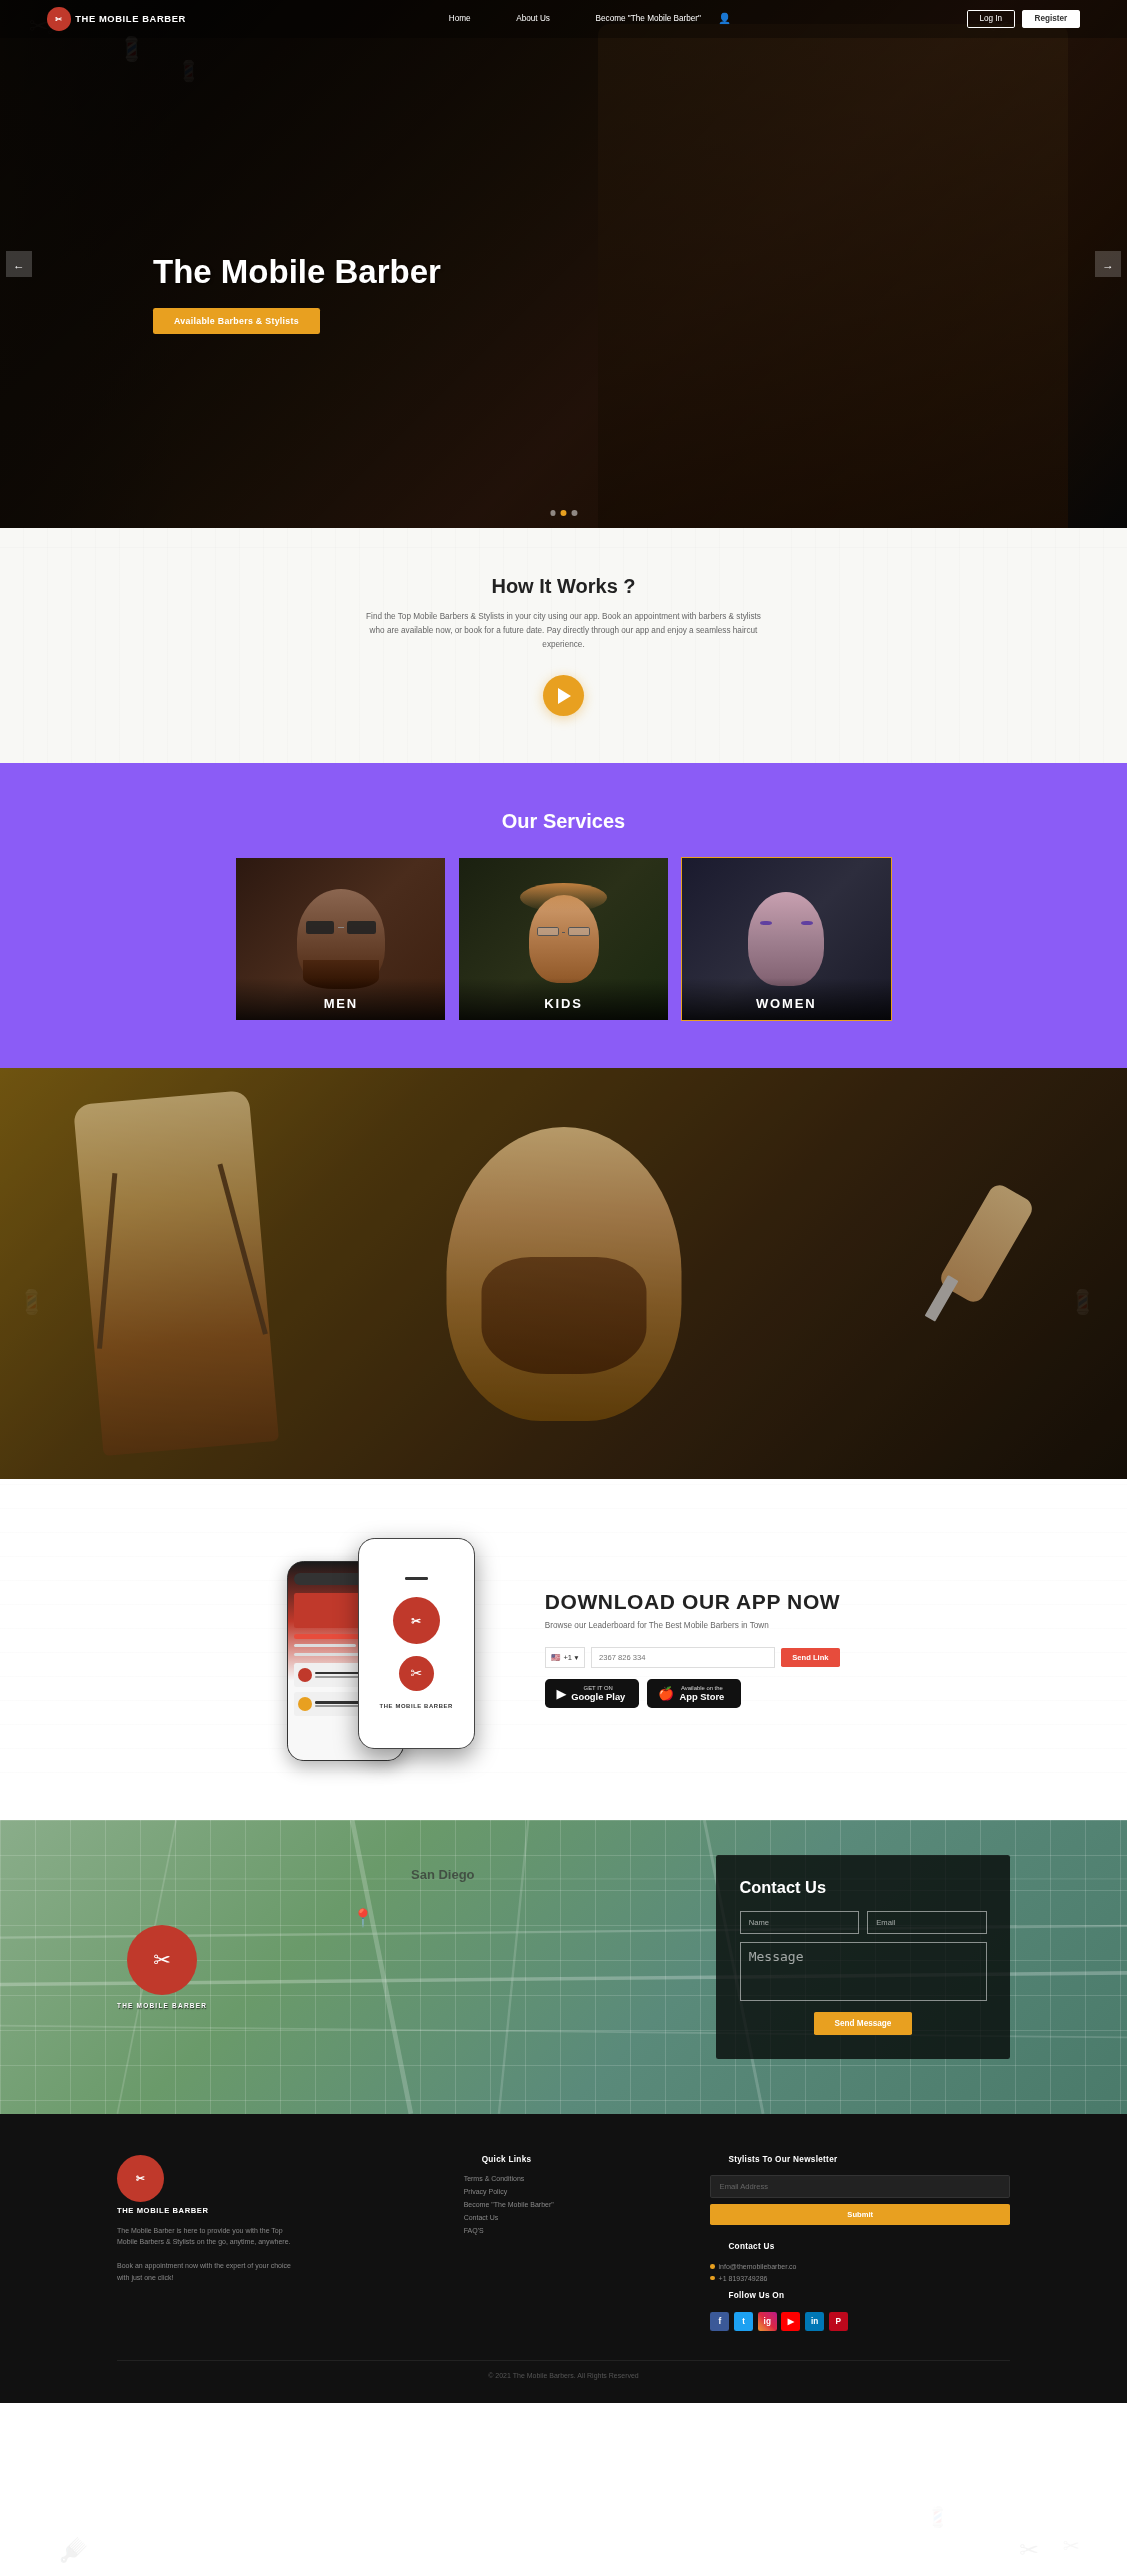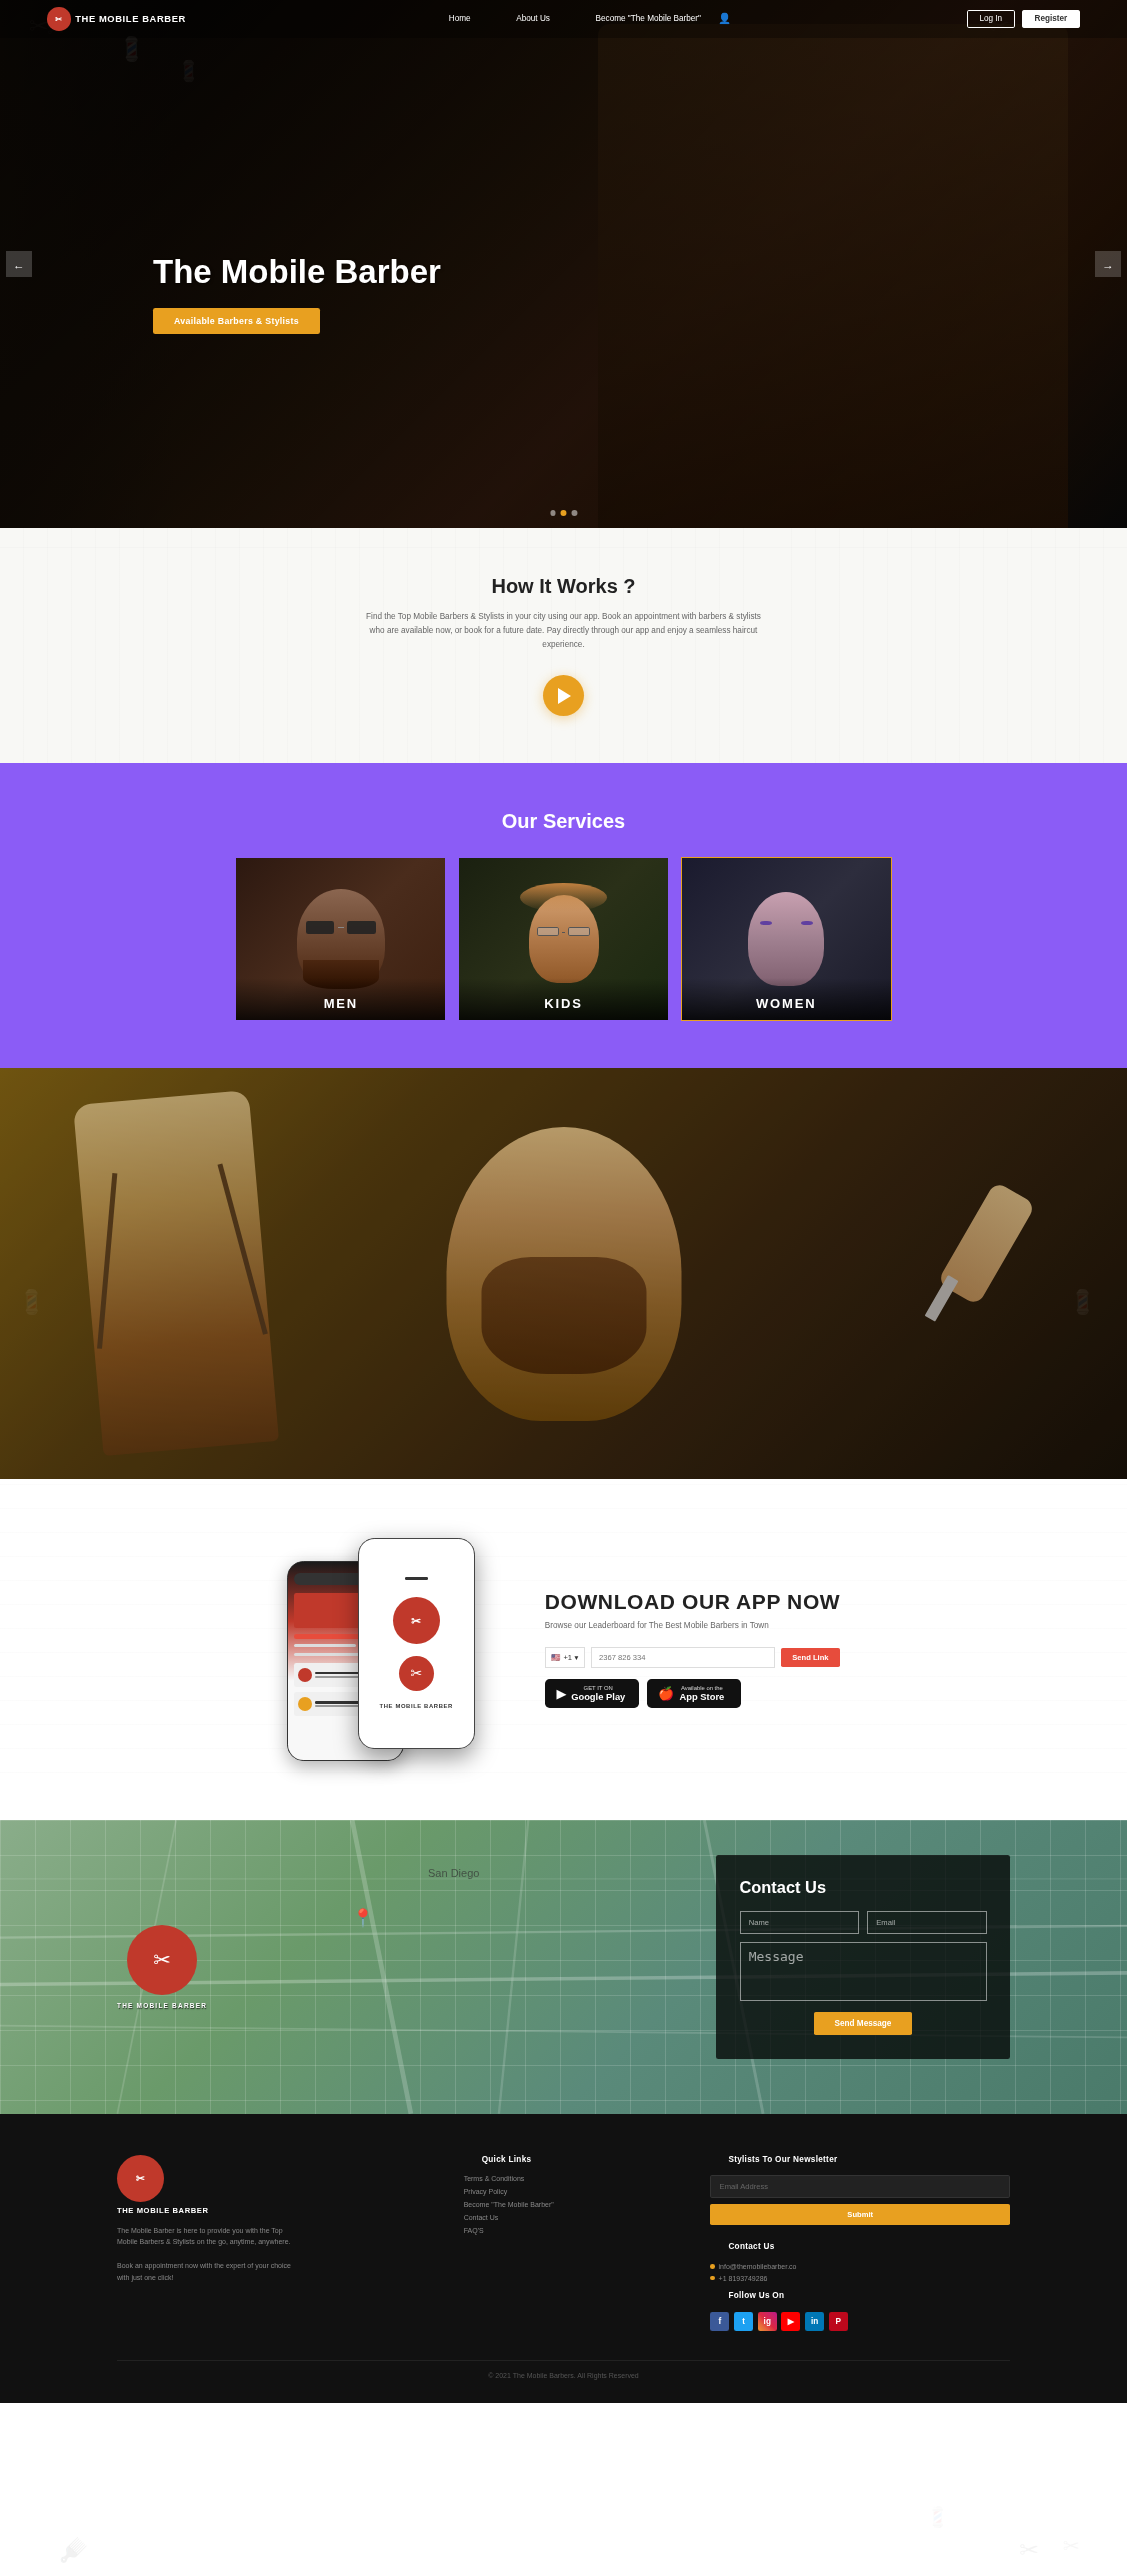--- a/index.html
+++ b/index.html
@@ -877,21 +877,21 @@
       <line x1="300" y1="0" x2="200" y2="500" stroke="white" stroke-width="3" opacity="0.3"></line>
       <line x1="600" y1="0" x2="700" y2="500" stroke="white" stroke-width="8" opacity="0.4"></line>
       <line x1="900" y1="0" x2="850" y2="500" stroke="white" stroke-width="4" opacity="0.3"></line>
       <line x1="1200" y1="0" x2="1300" y2="500" stroke="white" stroke-width="5" opacity="0.35"></line>
       <line x1="0" y1="100" x2="1920" y2="100" stroke="white" stroke-width="2" opacity="0.2"></line>
       <line x1="0" y1="350" x2="1920" y2="370" stroke="white" stroke-width="3" opacity="0.3"></line>
     </svg>
 
     <div style="position:absolute;left:352px;top:88px;font-size:17.6px;">📍</div>
 
-    <div style="position:absolute;left:428px;top:47px;color:#333;font-size:11px;font-weight:normal;opacity:0.7;">San Diego</div>
+    <div style="position:absolute;left:411px;top:47px;color:#333;font-size:13px;font-weight:bold;opacity:0.7;">San Diego</div>
   </div>
 
   <div style="position:absolute;left:117px;top:50%;transform:translateY(-50%);text-align:center;z-index:10;">
     <div style="width:70px;height:70px;background:#c0392b;border-radius:50%;display:flex;align-items:center;justify-content:center;color:white;font-size:21px;margin:0 auto 7px;">✂</div>
     <div style="color:white;font-size:6.5px;font-weight:bold;letter-spacing:1.2px;text-shadow:0.6px 0.6px 1.2px rgba(0,0,0,0.8);">THE MOBILE BARBER</div>
   </div>
 
   <div class="contact-overlay">
     <h3 class="contact-title">Contact Us</h3>
     <div class="contact-row">

